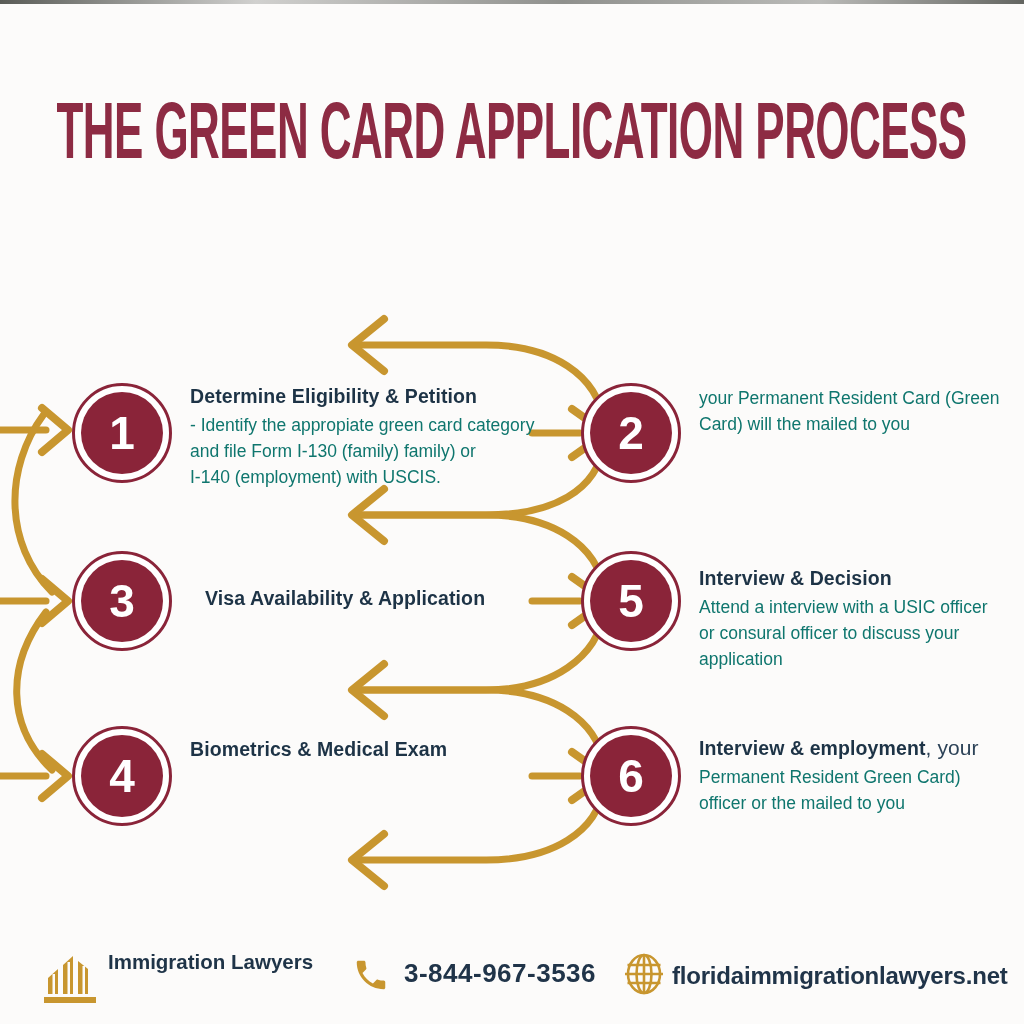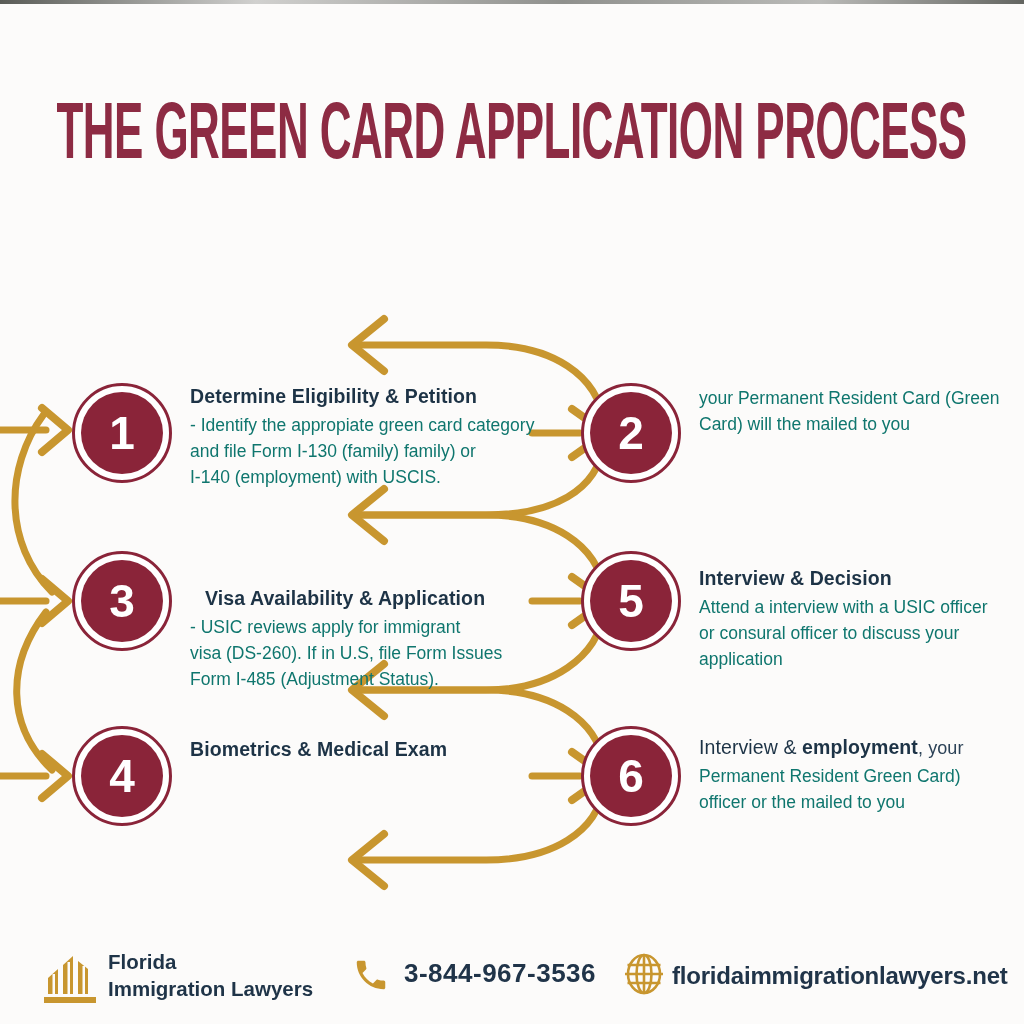--- a/index.html
+++ b/index.html
@@ -46,23 +46,23 @@
   .step-text{ position:absolute; z-index:2; }
   .step-heading{
     font-size:19.5px; font-weight:700; color:#1d3346; letter-spacing:.1px;
     margin-bottom:4px; white-space:nowrap;
   }
   .step-heading.indent{ padding-left:15px;margin-top:28px; }
   .step-body{
     font-size:17.5px; line-height:26px; color:#0f766e;
     white-space:pre-line;
   }
-  .hp-bold{ font-weight:400; color:#1d3346; }
+  .hp-bold{ font-weight:700; color:#1d3346; }
   .hp-mid{ font-weight:600; color:#1d3346; }
-  .hp-tail{ font-weight:400; color:#2c4257; font-size:18px; }
+  .hp-tail{ font-weight:400; color:#2c4257; font-size:21px; }
 
   .footer{ position:absolute; left:0; top:936px; width:1024px; height:88px; z-index:2; }
   .logo-svg{ position:absolute; left:40px; top:8px; }
   .brand{
     position:absolute; left:108px; top:12px;
     font-size:20.5px; font-weight:700; color:#1f3448; line-height:27px;
   }
   .phone-svg{ position:absolute; left:352px; top:20px; }
   .phone-num{
     position:absolute; left:404px; top:22px;
@@ -144,23 +144,20 @@
 Card) will the mailed to you</div>
 </div>
 
 <div class="badge" style="left:72px; top:551px;">
   <div class="inner">
     <span class="num">3</span>
   </div>
 </div>
 <div class="step-text" style="left:190px; top:559px; width:360px;">
   <div class="step-heading indent">Visa Availability &amp; Application</div>
-  <div class="step-body">- USIC reviews apply for immigrant
-visa (DS-260). If in U.S, file Form Issues
-Form I-485 (Adjustment Status).</div>
 </div>
 
 <div class="badge" style="left:581px; top:551px;">
   <div class="inner">
     <span class="num">5</span>
   </div>
 </div>
 <div class="step-text" style="left:699px; top:567px; width:320px;">
   <div class="step-heading">Interview &amp; Decision</div>
   <div class="step-body">Attend a interview with a USIC officer
@@ -196,21 +193,20 @@
       <polygon points="38,50 38,17 48,25 48,50"></polygon>
       <rect x="4" y="53" width="52" height="6"></rect>
     </g>
     <g fill="#fcfbfa">
       <rect x="12.5" y="30" width="2.5" height="20"></rect>
       <rect x="27.5" y="18" width="2.5" height="32"></rect>
       <rect x="42.5" y="22" width="2.5" height="28"></rect>
     </g>
   </svg>
   <div class="brand">
-    <div>Florida</div>
     <div>Immigration Lawyers</div>
   </div>
   <svg class="phone-svg" width="38" height="38" viewBox="0 0 24 24">
     <path fill="#c8962f" d="M6.62 10.79c1.44 2.83 3.76 5.14 6.59 6.59l2.2-2.21c.27-.27.67-.36 1.02-.24 1.12.37 2.33.57 3.57.57.55 0 1 .45 1 1V20c0 .55-.45 1-1 1-9.39 0-17-7.61-17-17 0-.55.45-1 1-1h3.5c.55 0 1 .45 1 1 0 1.25.2 2.45.57 3.57.11.35.03.74-.25 1.02l-2.2 2.2z"></path>
   </svg>
   <div class="phone-num">3-844-967-3536</div>
   <svg class="globe-svg" width="44" height="44" viewBox="0 0 44 44">
     <g stroke="#c8962f" stroke-width="2.6" fill="none">
       <ellipse cx="22" cy="22" rx="16" ry="19"></ellipse>
       <ellipse cx="22" cy="22" rx="7.5" ry="19"></ellipse>

